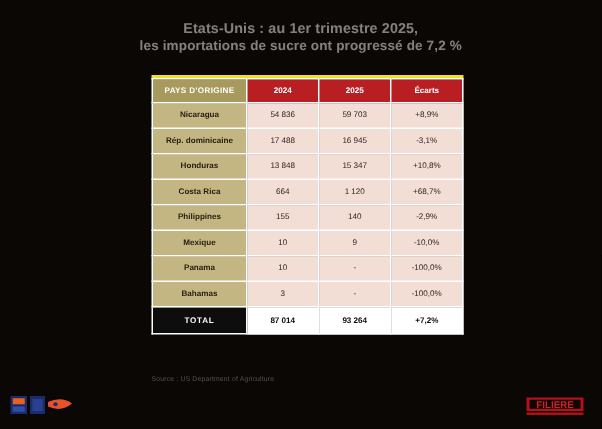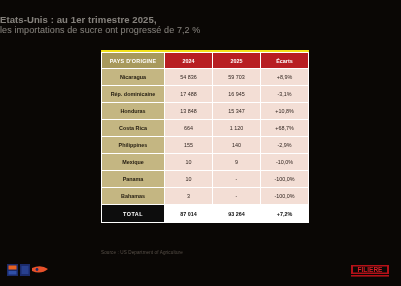--- a/index.html
+++ b/index.html
@@ -20,34 +20,35 @@
     inset: 0;
     background: #0a0705;
   }
 
   
   .title-block {
     position: absolute;
     top: 14px;
     left: 0;
     width: 401px;
+    text-align: center;
     line-height: 11px;
   }
   .title-line {
     display: block;
     color: #e8e4dc;
     font-size: 9.5px;
     font-weight: bold;
     letter-spacing: 0.1px;
     white-space: nowrap;
     opacity: 0.55;
   }
   .title-line.second {
     font-size: 9px;
-    font-weight: normal;
+    font-weight: bold;
   }
 
   
   .table-wrap {
     position: absolute;
     left: 101px;
     top: 50px;
     width: 208px;
   }
   .accent-bar {

